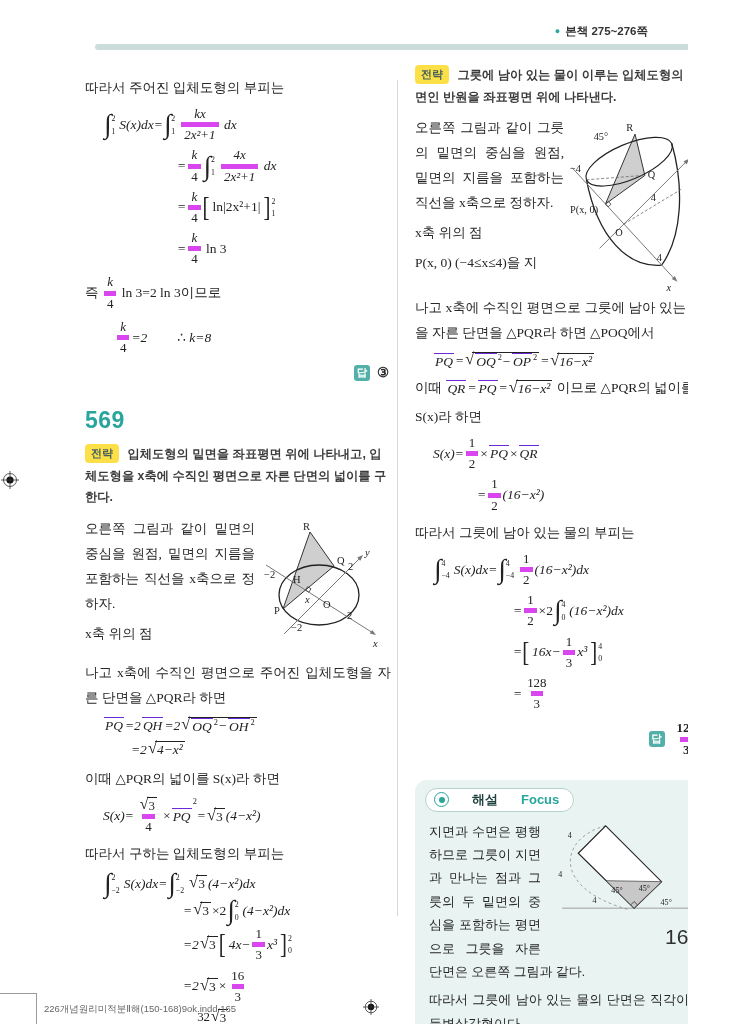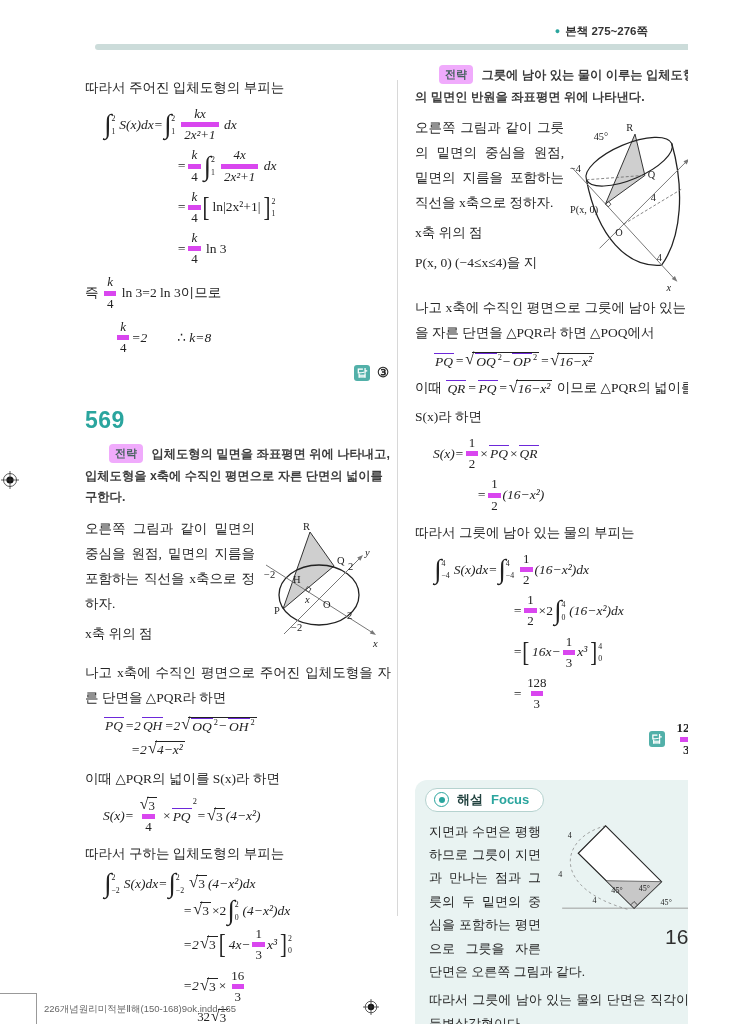--- a/index.html
+++ b/index.html
@@ -27,22 +27,22 @@
   .footer-right{position:absolute;left:703px;top:1003px;width:37px;overflow:hidden;white-space:nowrap;
     font:400 9.5px "Liberation Sans",sans-serif;color:#666;}
   .cropmark-h{position:absolute;left:0;top:993px;width:36px;height:1px;background:#999;}
   .cropmark-v{position:absolute;left:36px;top:993px;width:1px;height:31px;background:#999;}
   .regmark{position:absolute;}
   
   .prob-num{font:700 23px "Liberation Sans","DejaVu Sans",sans-serif;color:#2aa59e;
     letter-spacing:.5px;margin:0 0 9px;}
   .block-569{margin-top:26px;}
   .strategy{margin:0 0 9px;line-height:1.6;}
-  .sbadge{display:inline-block;background:#f0abfc;color:#46615e;border-radius:4px;
-    font:700 11px "Liberation Sans",sans-serif;padding:2px 6px;margin-right:5px;vertical-align:1px;margin-left:24px;}
+  .sbadge{display:inline-block;background:#fde047;color:#46615e;border-radius:4px;
+    font:700 11px "Liberation Sans",sans-serif;padding:2px 6px;margin-right:5px;vertical-align:1px;}
   .stext{font:700 12.3px "Liberation Sans","DejaVu Sans",sans-serif;color:#3b3b3b;}
   .bp{margin:0 0 5px;line-height:1.85;text-align:justify;}
   .bp.clear{clear:both;}
   .fig-float{float:right;margin:2px 0 2px 6px;}
   .fig text{font-family:"Liberation Serif","DejaVu Serif",serif;font-size:10.5px;fill:#1d1d1d;}
   .fig text.it{font-style:italic;}
   .fig text.sm{font-size:8.5px;}
   
   .eq{margin:5px 0 7px 18px;}
   .eq.tight{margin-left:0;}
@@ -68,21 +68,21 @@
   .bsym{font-size:1.55em;line-height:1;transform:scaleY(1.3);font-weight:400;}
   .blim{display:inline-flex;flex-direction:column;justify-content:space-between;height:2.45em;
     font-size:.58em;margin-left:1px;}
   
   .answer{display:flex;justify-content:flex-end;align-items:center;gap:7px;margin:8px 2px 6px 0;}
   .ans-badge{display:inline-flex;align-items:center;justify-content:center;width:16px;height:16px;
     background:#52b0a9;color:#fff;border-radius:3px;font:700 10.5px "Liberation Sans",sans-serif;}
   .ans-val{font-weight:700;display:inline-flex;align-items:center;}
   
   .focus-box{background:#e9f3f2;border-radius:12px;padding:12px 14px 10px;margin-top:22px;}
-  .focus-title{display:inline-flex;align-items:center;gap:8px;background:#fff;border:1px solid #b5d2cf;
+  .focus-title{display:inline-flex;align-items:center;gap:23px;background:#fff;border:1px solid #b5d2cf;
     border-radius:999px;padding:2px 14px 2px 8px;margin:-4px 0 8px -4px;justify-content:flex-end;}
   .gear{position:relative;width:13px;height:13px;border:1.6px solid #2aa59e;border-radius:50%;display:inline-block;}
   .gear::after{content:"";position:absolute;left:3.5px;top:3.5px;width:6px;height:6px;border-radius:50%;background:#2aa59e;}
   .ft-main{font:700 13px "Liberation Sans",sans-serif;color:#22423f;}
   .ft-sub{font:700 13px "Liberation Sans",sans-serif;color:#2aa59e;}
   .focus-box .bp{font-size:13px;line-height:1.8;}
 </style>
 </head>
 <body>
 

